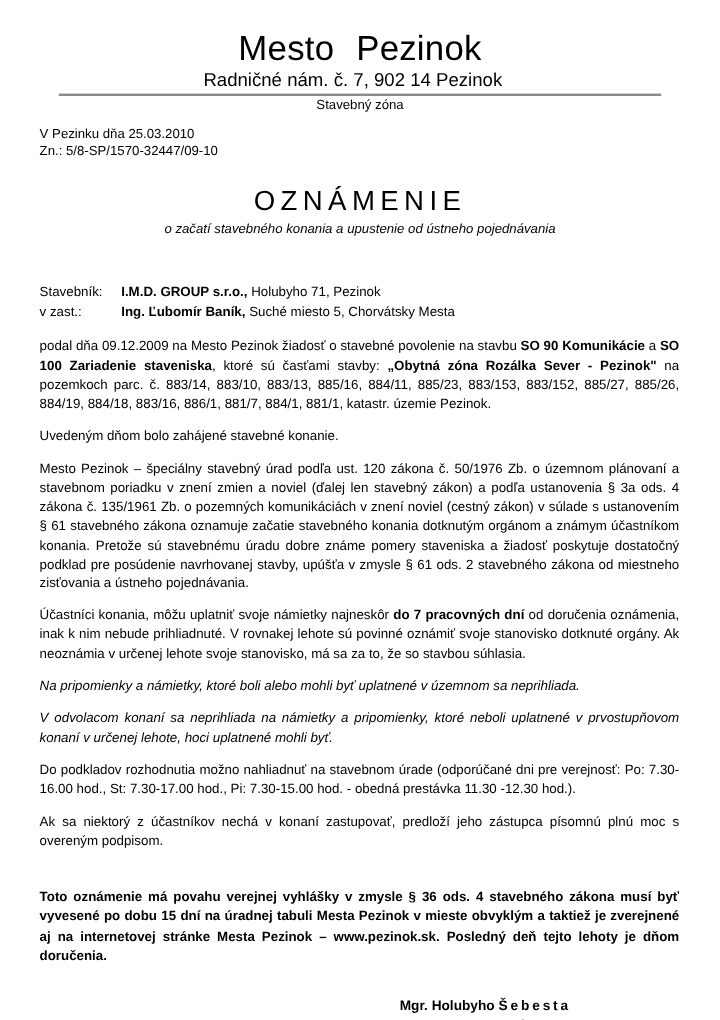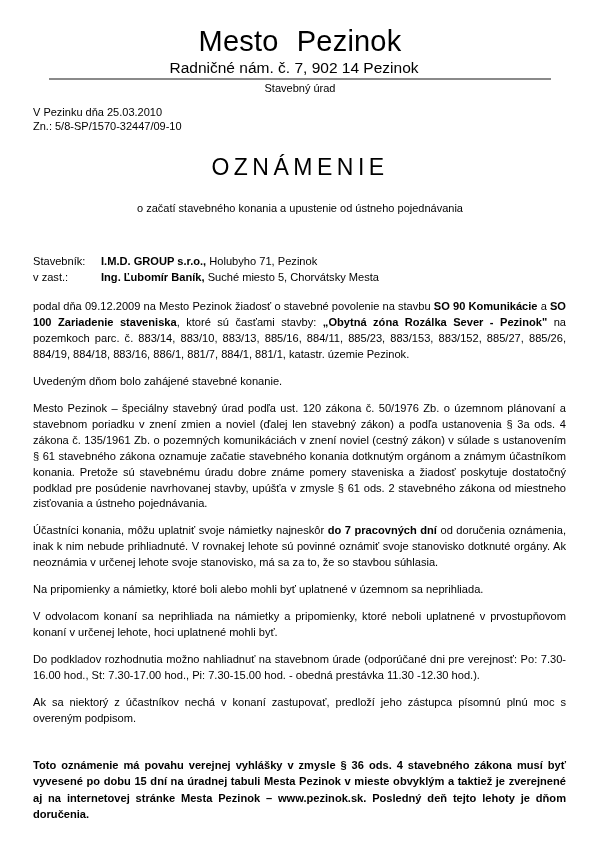--- a/index.html
+++ b/index.html
@@ -70,22 +70,23 @@
   }
   .notice-title {
     font-size: 23px;
     letter-spacing: 4.5px;
     font-weight: 400;
     margin: 0;
     line-height: 1.15;
   }
   .notice-sub {
     font-size: 11px;
-    margin: 22px 0 0 0;
+    margin: 5px 0 0 0;
     line-height: 1.2;
+    font-style: italic;
   }
 
   
   .body {
     margin: 0 34px 0 33px;
     font-size: 11.1px;
     line-height: 1.44;
   }
   .party-block {
     margin-top: 39px;
@@ -99,20 +100,21 @@
   .party-value b { font-weight: bold; }
 
   p.para {
     margin: 11px 0 0 0;
     text-align: justify;
     text-justify: inter-word;
   }
   p.para.first { margin-top: 13px; }
   p.para b { font-weight: bold; }
   p.italic {
+    font-style: italic;
     margin: 11px 0 0 0;
     text-align: justify;
   }
   p.bold-block {
     font-weight: bold;
     margin: 30px 0 0 0;
     text-align: justify;
     line-height: 1.46;
   }
 
@@ -135,21 +137,21 @@
 </style>
 </head>
 <body>
 
 <div class="page">
 
   <div class="letterhead">
     <div class="org-title">Mesto  Pezinok</div>
     <div class="org-address">Radničné nám. č. 7, 902 14 Pezinok</div>
     <div class="rule"></div>
-    <div class="dept">Stavebný úrad</div>
+    <div class="dept">Stavebný zóna</div>
   </div>
 
   <div class="meta">
     <div>V Pezinku dňa 25.03.2010</div>
     <div>Zn.: 5/8-SP/1570-32447/09-10</div>
   </div>
 
   <div class="notice-wrap">
     <div class="notice-title">OZNÁMENIE</div>
     <div class="notice-sub">o začatí stavebného konania a upustenie od ústneho pojednávania</div>

